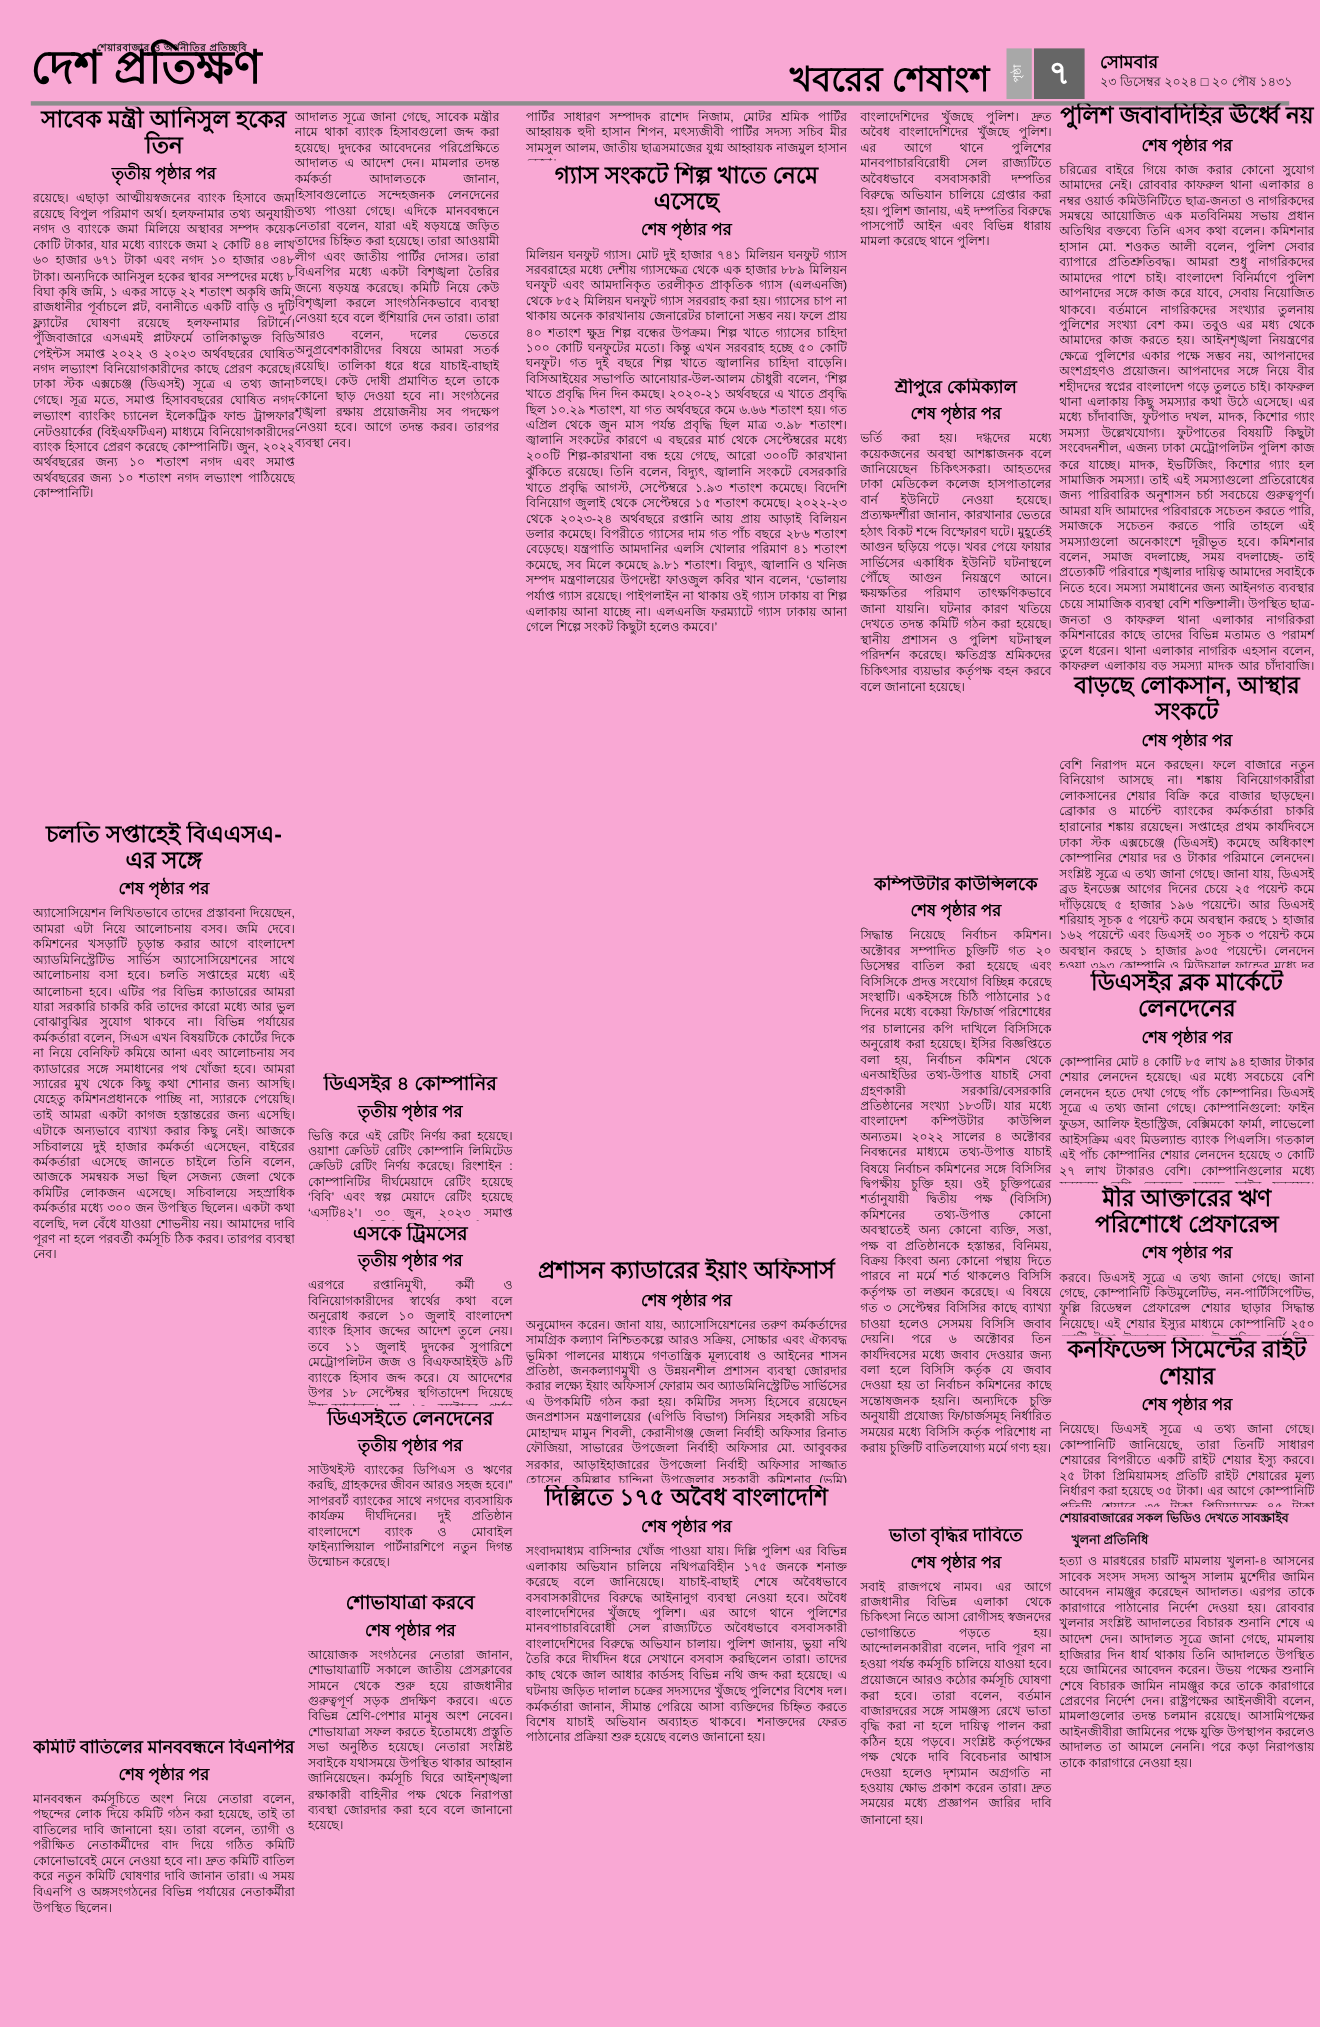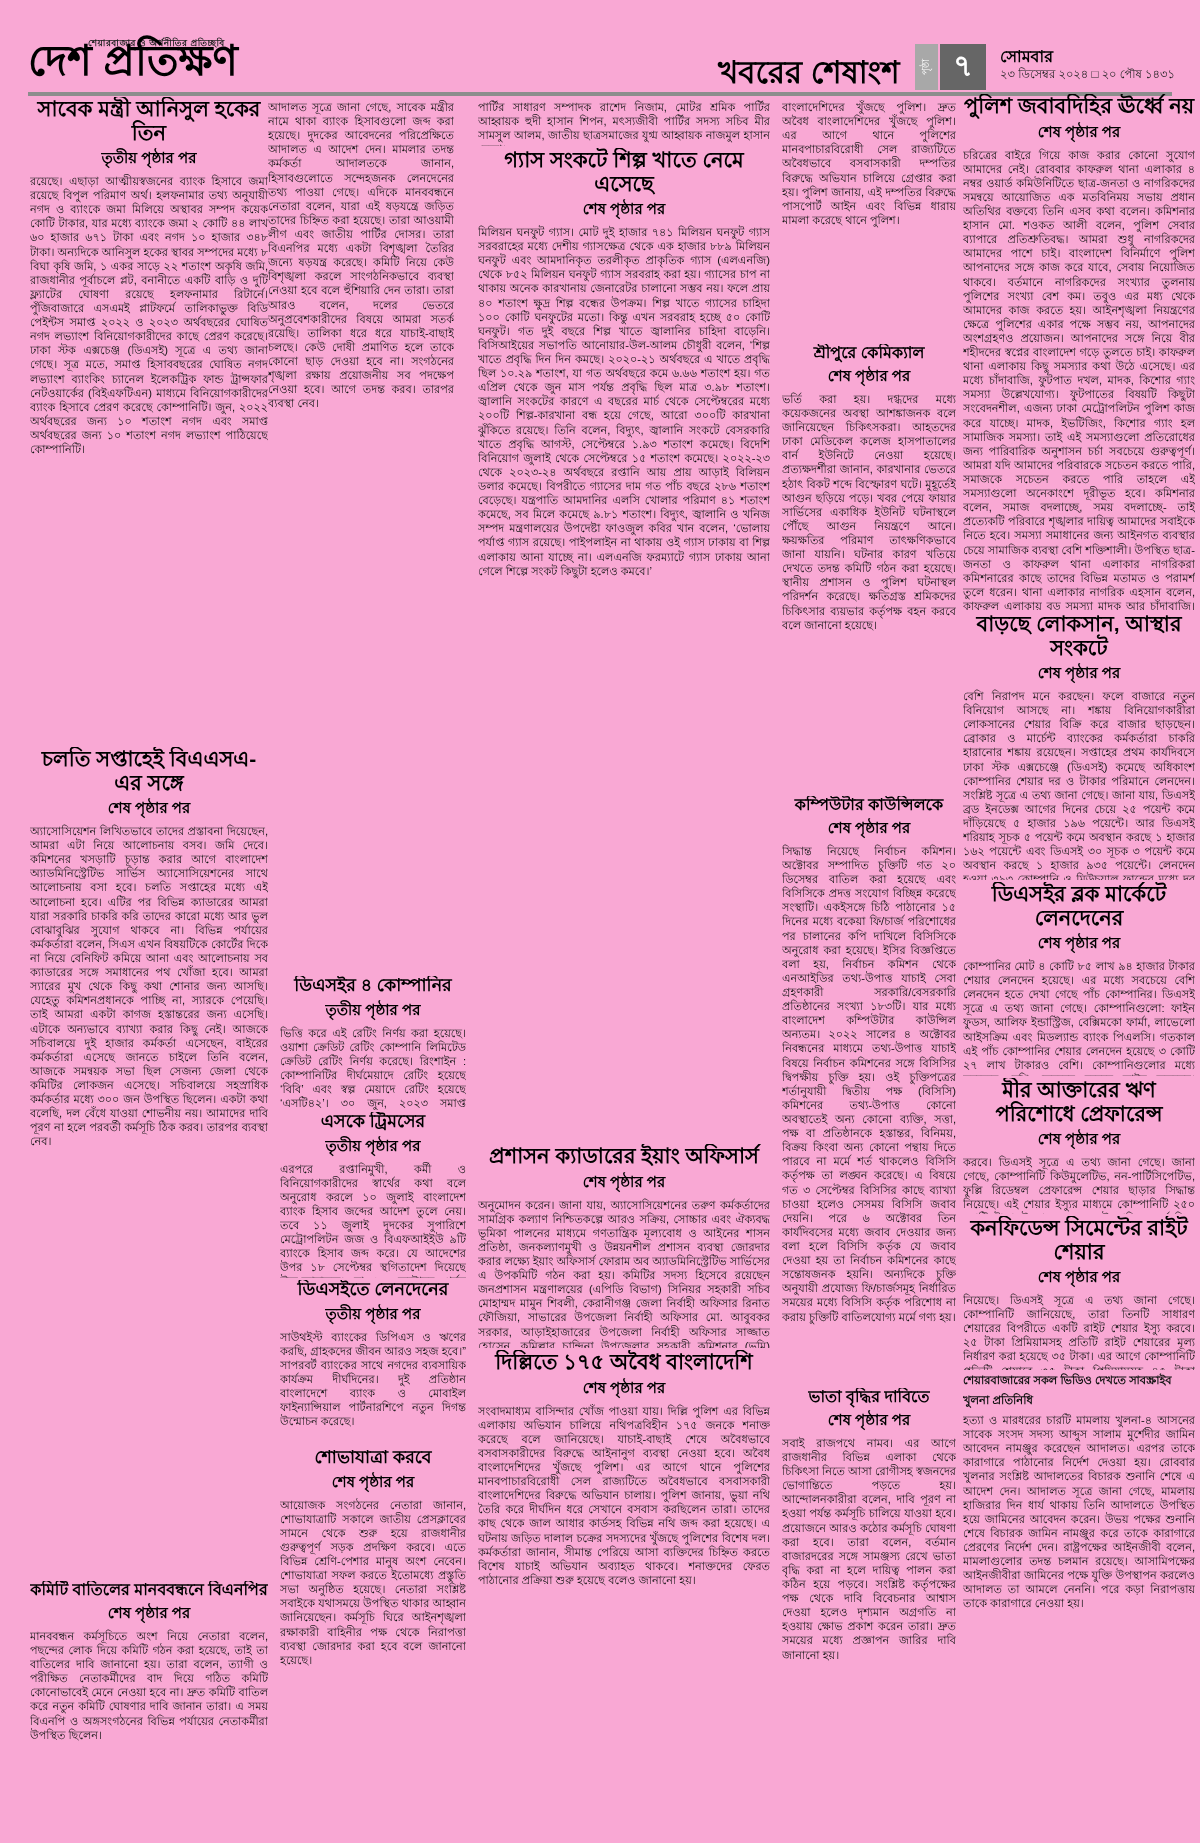--- a/index.html
+++ b/index.html
@@ -17,21 +17,21 @@
   .dateline{position:absolute;left:1000px;top:66px;font-size:11.5px;color:#222;text-align:center;}
   .rule{position:absolute;left:28px;top:92px;width:1144px;height:4px;background:#8d8d8d;}
   
   .article{position:absolute;overflow:hidden;}
   .hl{font-weight:bold;text-align:center;color:#000;line-height:1.12;margin:0;}
   .hl-xl{font-size:21px;}
   .hl-lg{font-size:21px;}
   .hl-md{font-size:17.5px;}
   .hl-sm{font-size:16px;}
   .cont{text-align:center;font-size:15px;font-weight:bold;color:#000;margin:2px 0 3px;}
-  .byline{font-size:11.5px;font-weight:bold;margin:2px 0 2px;}
+  .byline{font-size:11.5px;font-weight:bold;margin:2px 11px 2px;}
   .bodytext{font-size:11.2px;line-height:1.26;text-align:justify;color:#141414;}
   .promo{position:absolute;left:963px;top:1372px;width:232px;font-size:11.3px;font-weight:bold;overflow:hidden;height:16px;}
 </style>
 </head>
 <body>
 
 <div class="page">
 
   <div class="tagline">শেয়ারবাজার ও অর্থনীতির প্রতিচ্ছবি</div>
   <div class="masthead">দেশ প্রতিক্ষণ</div>

